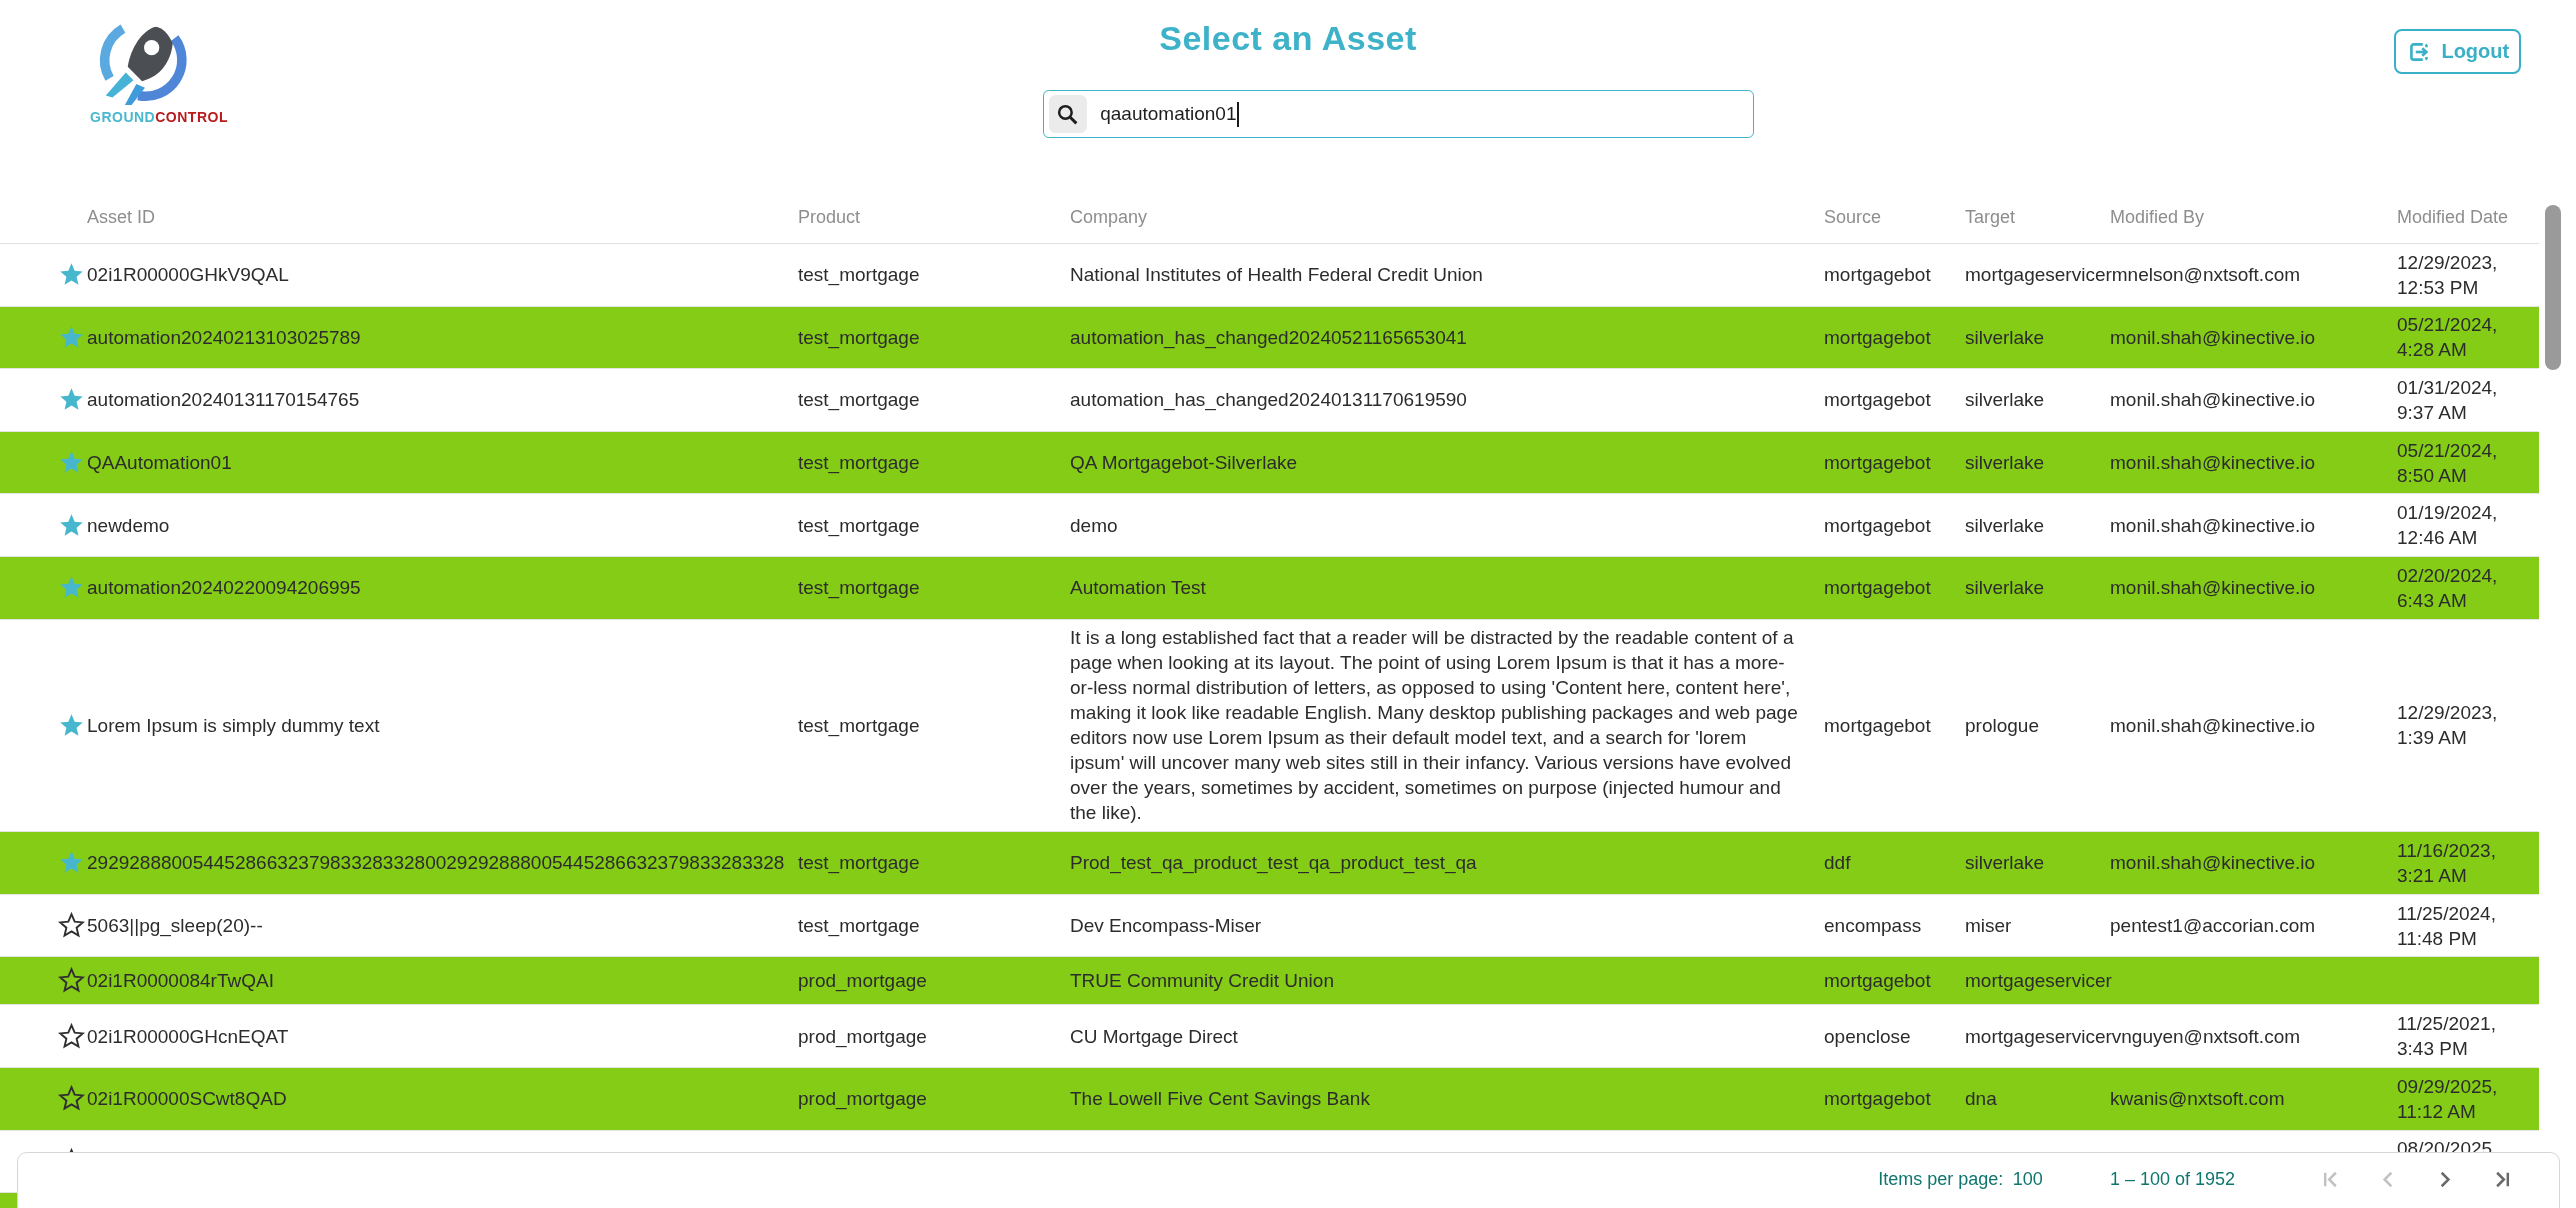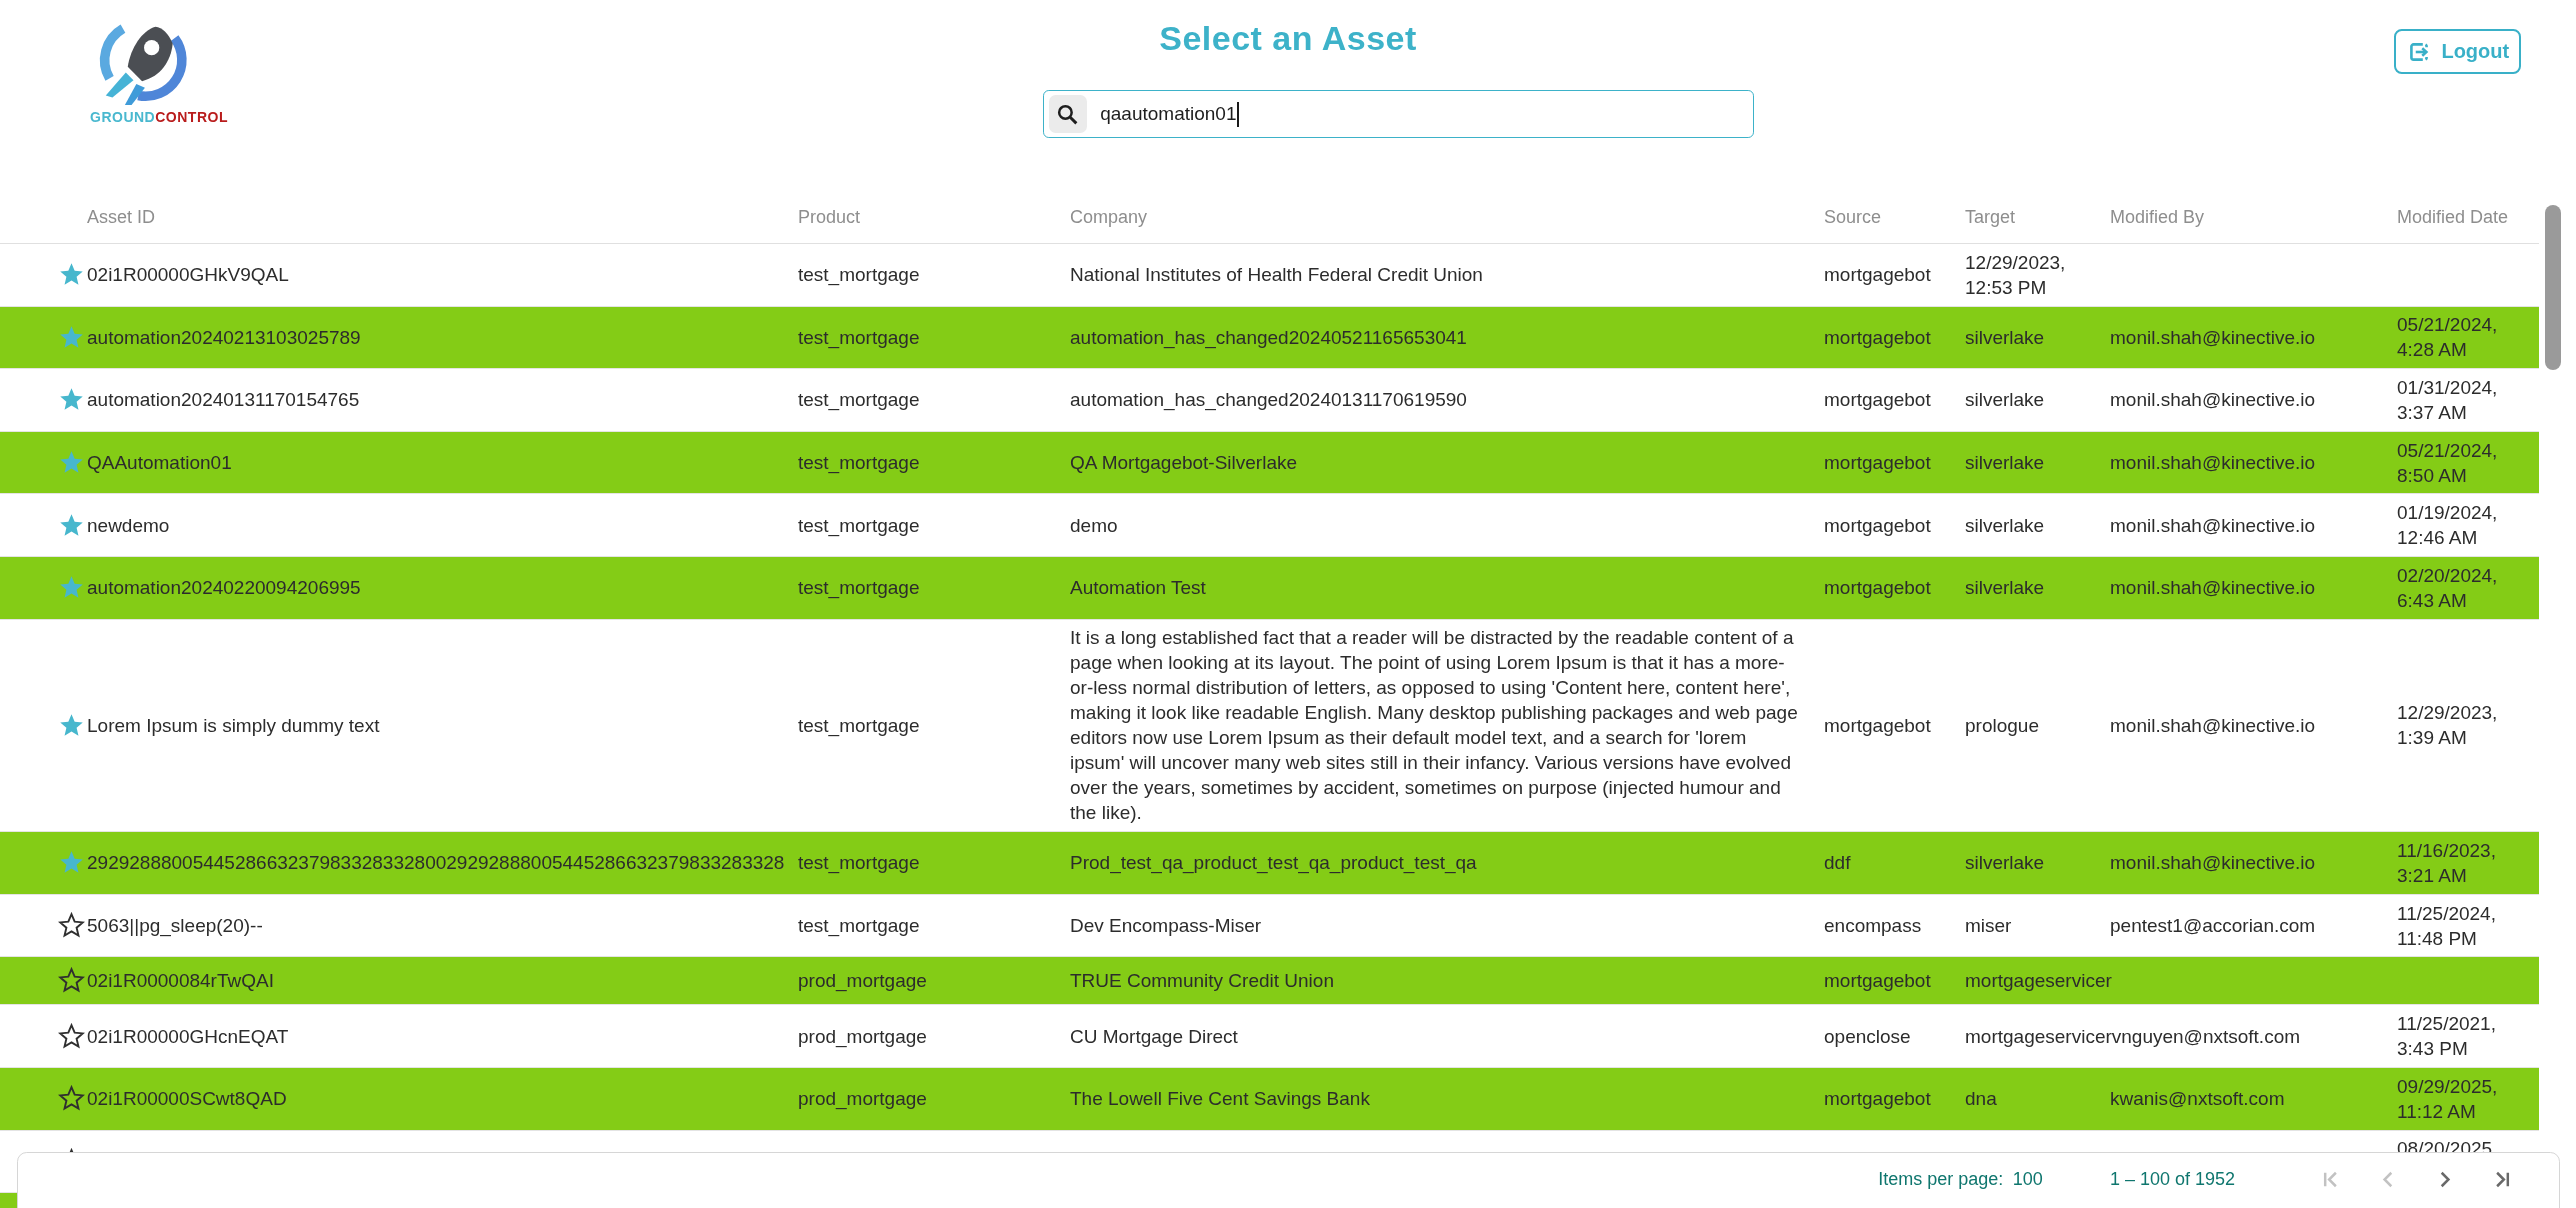--- a/index.html
+++ b/index.html
@@ -129,20 +129,21 @@
           <button class="star-btn">
             <svg width="27" height="27" viewBox="0 0 24 24">
               <path d="M12 17.27 18.18 21l-1.64-7.03L22 9.24l-7.19-.61L12 2 9.19 8.63 2 9.24l5.46 4.73L5.82 21z" fill="#47b7cd"></path>
             </svg>
           </button>
         </div>
         <div class="cell nowrap">02i1R00000GHkV9QAL</div>
         <div class="cell nowrap">test_mortgage</div>
         <div class="cell ">National Institutes of Health Federal Credit Union</div>
         <div class="cell nowrap">mortgagebot</div>
+        <div class="cell nowrap" style="grid-column: 6 / 8;">mortgageservicermnelson@nxtsoft.com</div>
         <div class="cell ">12/29/2023, 12:53 PM</div>
       </div>
       <div class="grid row alt">
         <div class="cell cell-star">
           <button class="star-btn">
             <svg width="27" height="27" viewBox="0 0 24 24">
               <path d="M12 17.27 18.18 21l-1.64-7.03L22 9.24l-7.19-.61L12 2 9.19 8.63 2 9.24l5.46 4.73L5.82 21z" fill="#47b7cd"></path>
             </svg>
           </button>
         </div>
@@ -161,21 +162,21 @@
               <path d="M12 17.27 18.18 21l-1.64-7.03L22 9.24l-7.19-.61L12 2 9.19 8.63 2 9.24l5.46 4.73L5.82 21z" fill="#47b7cd"></path>
             </svg>
           </button>
         </div>
         <div class="cell nowrap">automation20240131170154765</div>
         <div class="cell nowrap">test_mortgage</div>
         <div class="cell ">automation_has_changed20240131170619590</div>
         <div class="cell nowrap">mortgagebot</div>
         <div class="cell nowrap">silverlake</div>
         <div class="cell nowrap">monil.shah@kinective.io</div>
-        <div class="cell ">01/31/2024, 3:37 AM</div>
+        <div class="cell ">01/31/2024, 9:37 AM</div>
       </div>
       <div class="grid row alt">
         <div class="cell cell-star">
           <button class="star-btn">
             <svg width="27" height="27" viewBox="0 0 24 24">
               <path d="M12 17.27 18.18 21l-1.64-7.03L22 9.24l-7.19-.61L12 2 9.19 8.63 2 9.24l5.46 4.73L5.82 21z" fill="#47b7cd"></path>
             </svg>
           </button>
         </div>
         <div class="cell nowrap">QAAutomation01</div>

